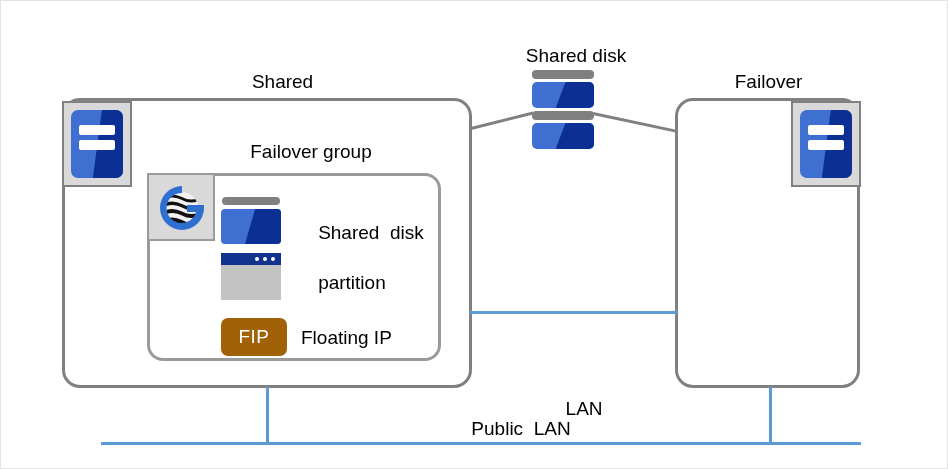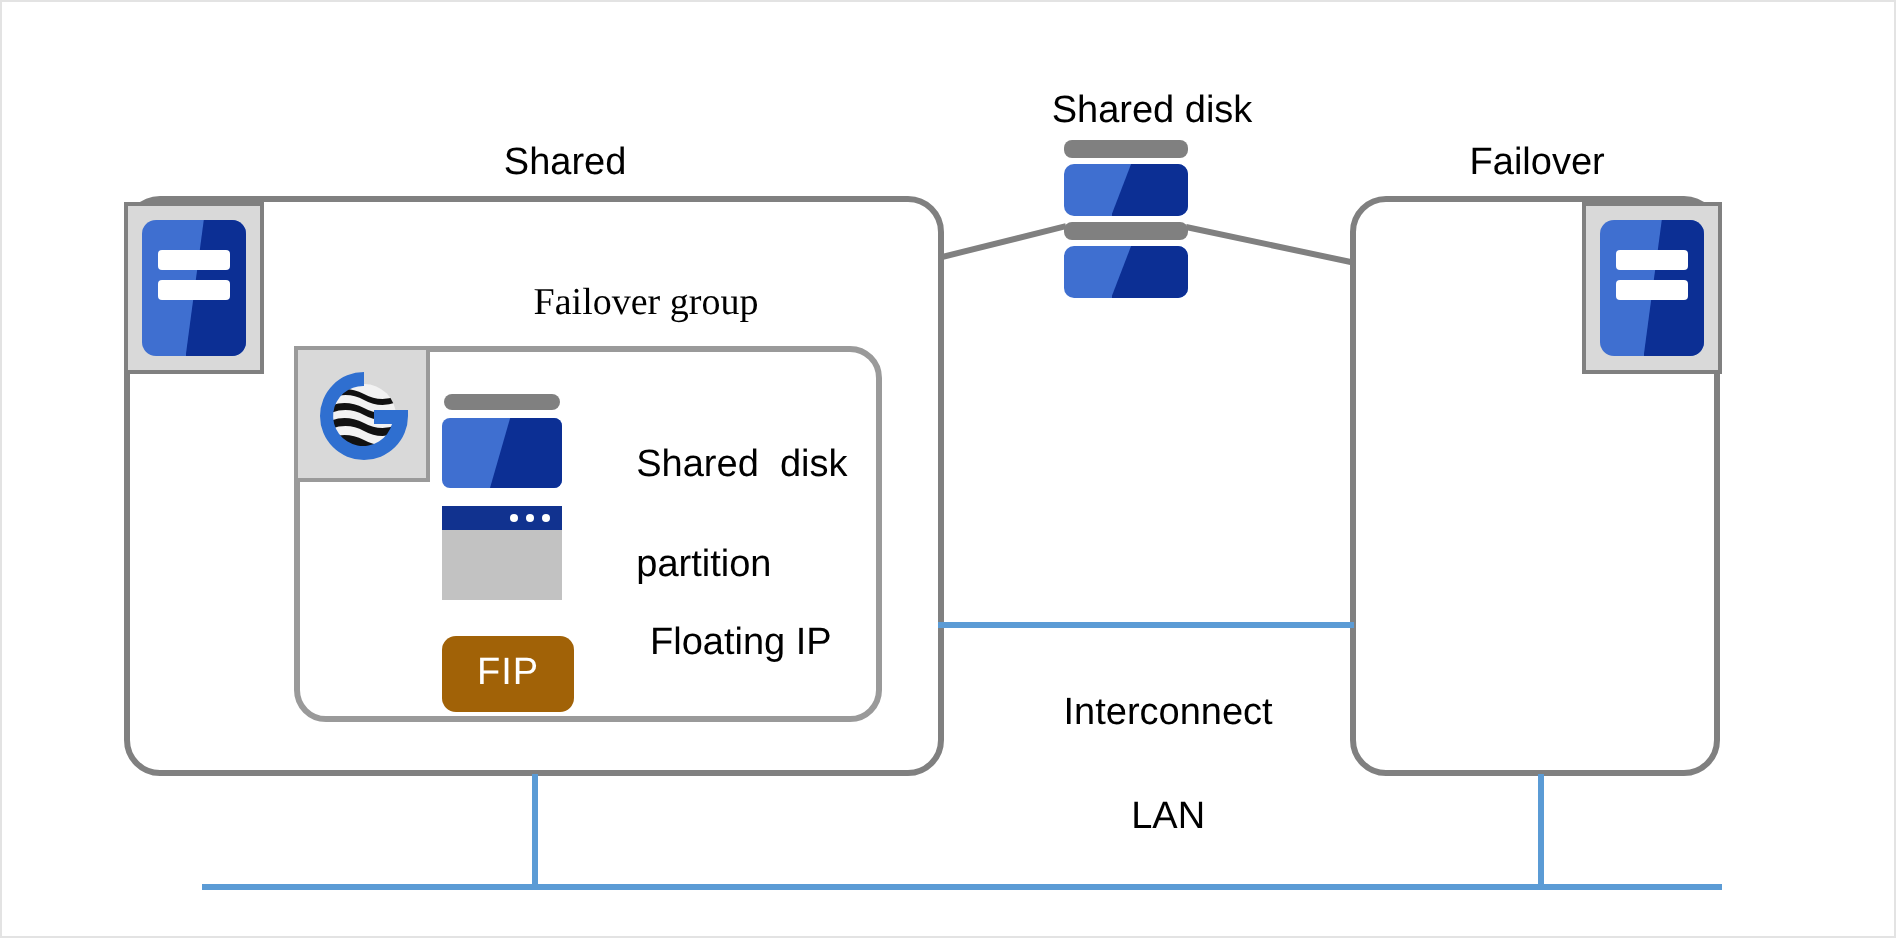--- a/index.html
+++ b/index.html
@@ -228,21 +228,21 @@
   <div class="server-box" style="left:61px; top:97px; width:410px; height:290px;"></div>
 
   <div class="server-icon-frame" style="left:61px; top:100px; width:70px; height:86px;">
     <div class="server-icon">
       <div class="dark"></div>
       <div class="bar b1"></div>
       <div class="bar b2"></div>
     </div>
   </div>
 
-  <div class="lbl" style="left:182px; top:138px; width:280px;font-family:Liberation Serif, serif;">Failover group</div>
+  <div class="lbl" style="left:170px; top:138px; width:280px;">Failover group</div>
 
   <div class="fg-box" style="left:146px; top:172px; width:294px; height:188px;"></div>
 
   <div class="logo-tile" style="left:146px; top:172px; width:68px; height:68px;">
     <svg width="58" height="58" viewBox="0 0 58 58">
       <defs>
         <clipPath id="sphereClip">
             <circle cx="29" cy="29" r="16"></circle>
           </clipPath>
       </defs>
@@ -272,35 +272,36 @@
   </div>
 
   <div class="app-icon" style="left:220px; top:252px;">
     <div class="titlebar"></div>
     <div class="dot d1"></div>
     <div class="dot d2"></div>
     <div class="dot d3"></div>
   </div>
 
   <div class="fip-badge" style="left:220px; top:317px;">FIP</div>
-  <div class="fg-text" style="left:300px; top:308px; width:150px;margin-left:24px;">Floating IP</div>
+  <div class="fg-text" style="left:300px; top:324px; width:150px;">Floating IP</div>
 
   <div class="server-box" style="left:674px; top:97px; width:185px; height:290px;"></div>
 
   <div class="server-icon-frame" style="left:790px; top:100px; width:70px; height:86px;">
     <div class="server-icon">
       <div class="dark"></div>
       <div class="bar b1"></div>
       <div class="bar b2"></div>
     </div>
   </div>
 
   <div class="hline" style="left:468px; top:310px; width:208px;"></div>
   <div class="lbl" style="left:470px; top:317px; width:205px;">
-    <span>Interconnect</span><br>
+    <br>
     <span>LAN</span>
   </div>
 
   <div class="vline" style="left:265px; top:386px; height:57px;"></div>
   <div class="vline" style="left:768px; top:386px; height:57px;"></div>
   <div class="hline" style="left:100px; top:441px; width:760px;"></div>
+  <div class="lbl" style="left:440px; top:415px; width:160px;">Public  LAN</div>
 
 </div>
 
 </body></html>

